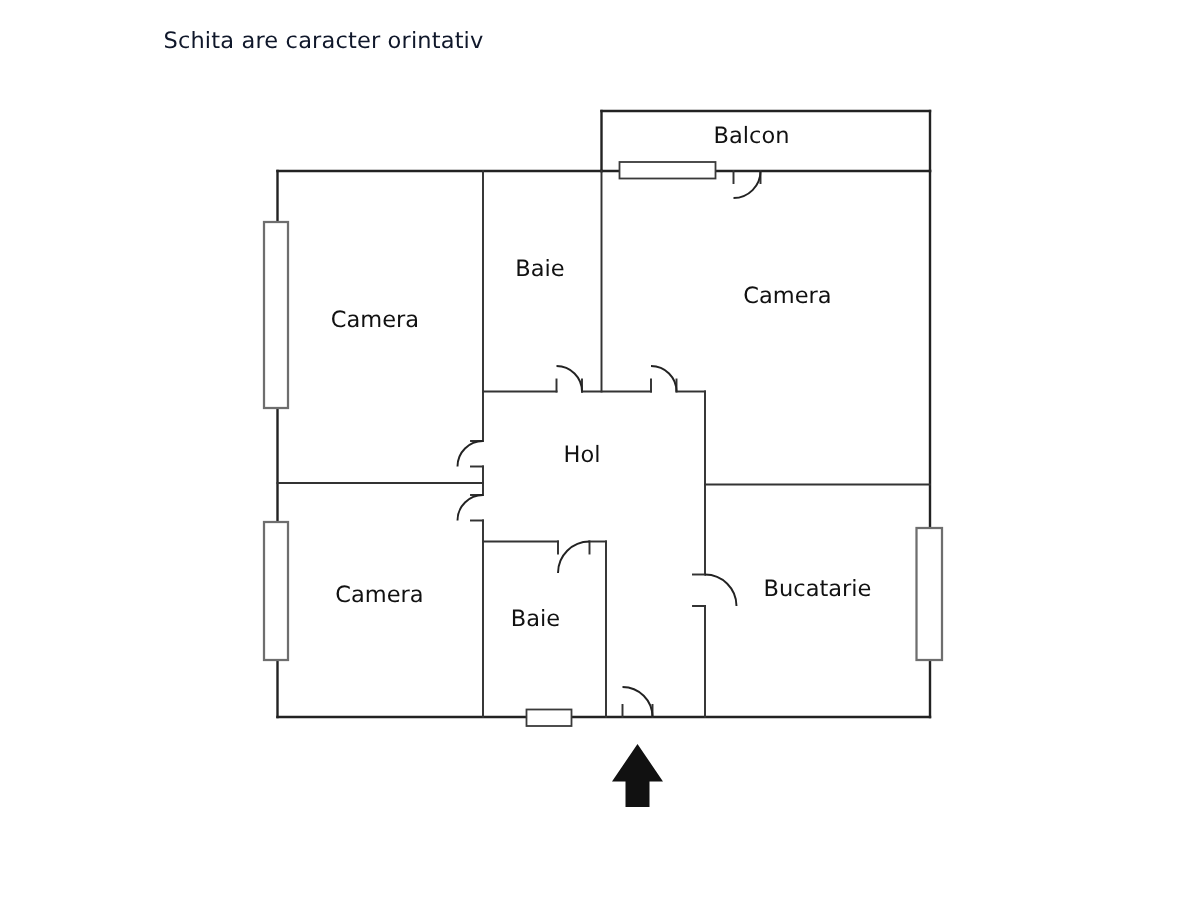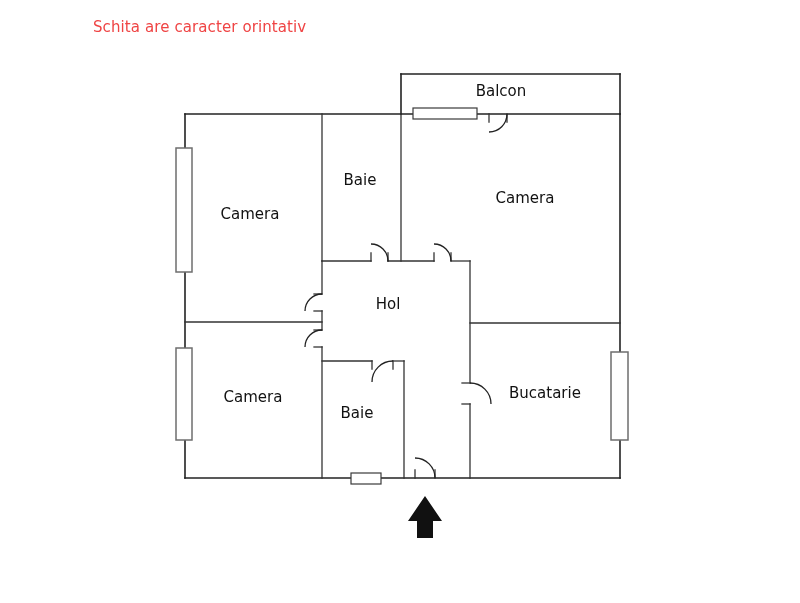--- a/index.html
+++ b/index.html
@@ -9,24 +9,24 @@
   }
   body {
     width: 800px;
     height: 603px;
     overflow: hidden;
     font-family: "DejaVu Sans", "Liberation Sans", sans-serif;
     position: relative;
   }
   #plan-title {
     position: absolute;
-    left: 93px;
+    left: 109px;
     top: 18px;
     font-size: 15px;
-    color: #ef4444;
+    color: #0f172a;
     letter-spacing: 0.1px;
     white-space: nowrap;
   }
   #floorplan-svg {
     position: absolute;
     left: 0;
     top: 0;
     width: 800px;
     height: 603px;
   }

